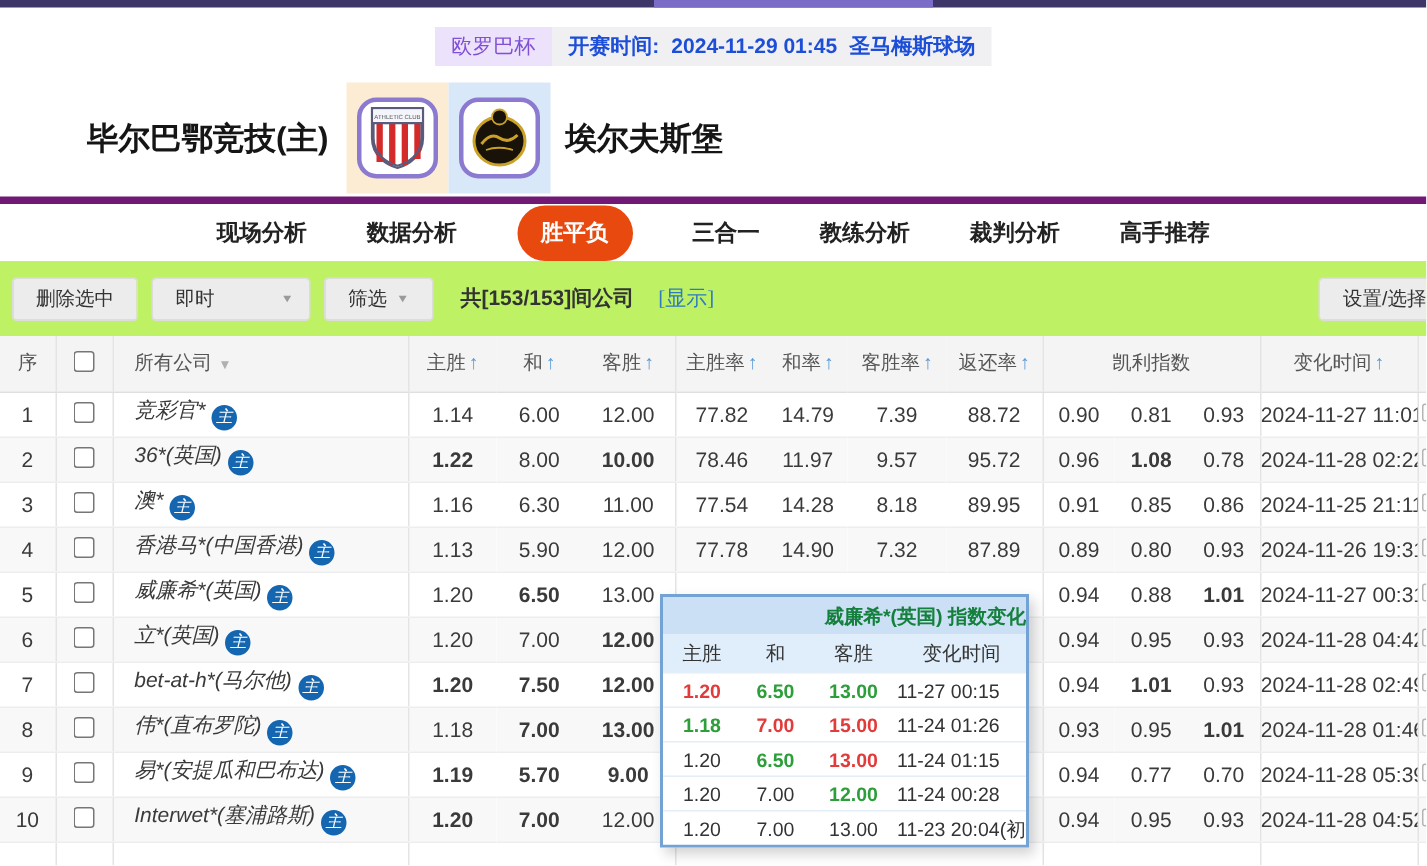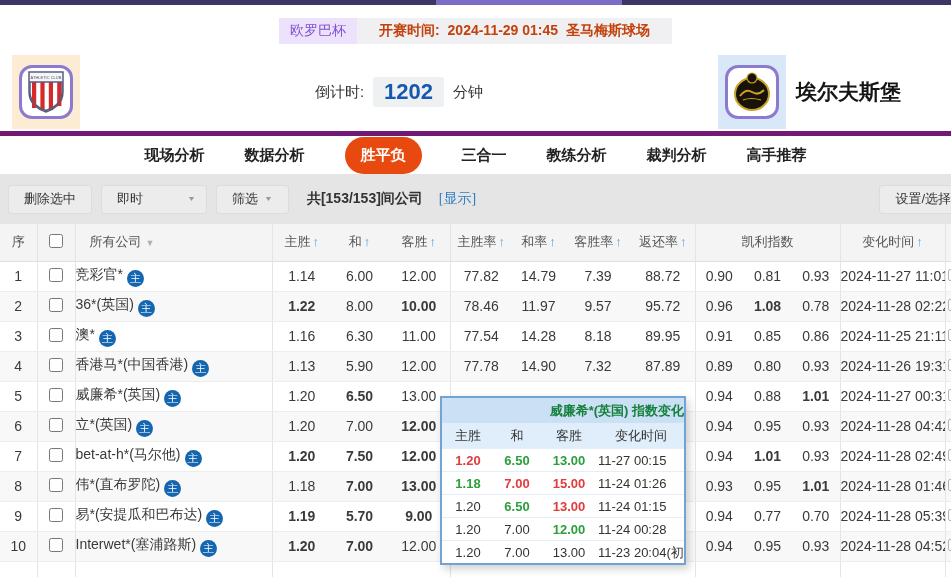--- a/index.html
+++ b/index.html
@@ -7,59 +7,59 @@
   .page { width:951px; height:577px; position:relative; overflow:hidden; background:#fff;
           font-family:"Liberation Sans","DejaVu Sans",sans-serif; color:#333; }
 
   
   .topbar { height:5px; background:#3d3666; position:relative; }
   .topbar-thumb { position:absolute; left:436px; top:0; width:186px; height:5px; background:#7b6cc7; }
 
   
   .badge-row { display:flex; justify-content:center; padding-top:13px; }
   .league-badge { background:#ece2fb; color:#8050d5; font-size:14px; padding:4px 11px; }
-  .kickoff-chip { background:#f0f0f2; color:#c2410c; font-weight:bold; font-size:14px; padding:4px 22px; display:flex; gap:8px; }
+  .kickoff-chip { background:#f0f0f2; color:#1d4ed8; font-weight:bold; font-size:14px; padding:4px 11px; display:flex; gap:8px; }
   .teams-row { display:flex; align-items:center; margin-top:9px; height:78px; }
   .team-name { font-size:21px; font-weight:bold; color:#151515; white-space:nowrap; }
   .home-name { margin-left:58px; }
   .away-name { margin-right:50px; }
   .logo-block { width:68px; height:74px; display:flex; align-items:center; justify-content:center; flex:none; }
   .home-block { background:#fdecd4; margin-left:12px; }
   .away-block { background:#d9e8f8; margin-right:10px; }
   .logo-frame { width:54px; height:54px; background:#fff; border:3px solid #8b7ad0; border-radius:13px;
                 display:flex; align-items:center; justify-content:center; overflow:hidden; }
   .countdown { flex:1; display:flex; align-items:center; justify-content:center; gap:9px; font-size:15px; color:#333; }
   .countdown-value { background:#eef0f2; color:#1558b0; font-weight:bold; font-size:22px; padding:2px 11px; border-radius:3px; }
 
   
   .nav { height:43px; border-top:5px solid #701a75; display:flex; align-items:center; justify-content:center; gap:40px; background:#fff; }
   .nav-item { font-size:15px; font-weight:bold; color:#222; cursor:pointer; white-space:nowrap; }
   .nav-item.active { background:#e8490f; color:#fff; padding:9px 16px; border-radius:20px; }
 
   
-  .toolbar { height:50px; background:#e5e5e5; display:flex; align-items:center; padding:0 8px; gap:9px; position:relative; }
+  .toolbar { height:50px; background:#bef264; display:flex; align-items:center; padding:0 8px; gap:9px; position:relative; }
   .tb-btn { height:29px; background:#ececec; border:1px solid #dcdcdc; border-radius:3px; font-size:13px; color:#333;
             padding:0 15px; display:flex; align-items:center; cursor:pointer; white-space:nowrap; background-clip:padding-box; }
   .tb-select { width:106px; justify-content:space-between; padding:0 10px 0 15px; }
   .caret { color:#9a9a9a; font-size:9px; transform:scaleY(.8); margin-left:6px; }
   .tb-info { margin-left:9px; font-size:14px; color:#333; font-weight:bold; }
   .tb-link { color:#2d7cc1; font-weight:normal; font-size:14px; margin-left:7px; cursor:pointer;font-family:Liberation Serif, serif; }
   .settings-btn { position:absolute; right:-16px; }
 
   
   table.odds { border-collapse:collapse; table-layout:fixed; width:951px; }
   .odds th { height:37px; background:#f4f4f4; color:#555; font-size:13px; font-weight:normal;
              border-bottom:1px solid #dfdfdf; text-align:center; }
   .odds td { height:30px; text-align:center; font-size:14px; color:#3a3a3a; border-bottom:1px solid #ededed;
              background:#fff; overflow:hidden; white-space:nowrap; }
   .odds tr.even td { background:#f8f8f8; }
   .bl { border-left:1px solid #e4e4e4; }
   .sort-up { color:#5b9bd5; font-weight:bold; font-size:13px; margin-left:2px; }
   .hdr-caret { color:#b0b0b0; font-size:9px; margin-left:4px; }
-  .company-cell { text-align:left !important; cursor:pointer; }
+  .company-cell { text-align:left !important; padding-left:14px; cursor:pointer;font-style:italic; }
   .c-r { color:#e23b3b; font-weight:bold; }
   .c-g { color:#2c9e3a; font-weight:bold; }
   .time-cell { font-size:12.5px; }
   .badge-main { display:inline-block; width:17px; height:17px; line-height:17px; border-radius:50%;
                 background:#1566b0; color:#fff; font-size:11px; margin-left:4px; vertical-align:-3px; text-align:center; }
   .odds input[type=checkbox] { width:14px; height:14px; cursor:pointer; }
   .icon-sliver { padding:0; }
   .trend-glyph { display:inline-block; width:12px; height:12px; border:1px solid #b5b5b5; background:#fdfdfd;
                  border-radius:2px; margin-left:2px; }
 
@@ -84,40 +84,36 @@
   <div>
     <div class="badge-row">
       <span class="league-badge">欧罗巴杯</span>
       <span class="kickoff-chip">
         <span>开赛时间:</span>
         <span>2024-11-29 01:45</span>
         <span>圣马梅斯球场</span>
       </span>
     </div>
     <div class="teams-row">
+      <div class="team-name home-name">毕尔巴鄂竞技(主)</div>
       <div class="logo-block home-block">
         <div class="logo-frame">
           <svg width="40" height="44" viewBox="0 0 40 44">
             <path d="M3 2 h34 v20 c0 12 -10 18 -17 20 c-7 -2 -17 -8 -17 -20 z" fill="#fff" stroke="#5a5a7a" stroke-width="1.5"></path>
             <rect x="4" y="3" width="32" height="8" fill="#f4f4fb"></rect>
             <text x="20" y="9" font-size="4" text-anchor="middle" fill="#555">ATHLETIC CLUB</text>
             <g>
               <rect x="6" y="12" width="4.2" height="26" fill="#d42a2a"></rect>
               <rect x="14.4" y="12" width="4.2" height="28" fill="#d42a2a"></rect>
               <rect x="22.8" y="12" width="4.2" height="28" fill="#d42a2a"></rect>
               <rect x="31.2" y="12" width="4.2" height="24" fill="#d42a2a"></rect>
             </g>
             <path d="M4 12 h32 v10 c0 11 -9 16.5 -16 18.5 c-7 -2 -16 -7.5 -16 -18.5 z" fill="none" stroke="#5a5a7a" stroke-width="1.5"></path>
           </svg>
         </div>
-      </div>
-      <div class="countdown">
-        <span>倒计时:</span>
-        <span class="countdown-value">1202</span>
-        <span>分钟</span>
       </div>
       <div class="logo-block away-block">
         <div class="logo-frame">
           <svg width="44" height="44" viewBox="0 0 44 44">
             <ellipse cx="22" cy="24" rx="17" ry="16" fill="#181208" stroke="#c9a227" stroke-width="2"></ellipse>
             <circle cx="22" cy="8" r="5" fill="#181208" stroke="#c9a227" stroke-width="1.2"></circle>
             <path d="M10 26 q6 -8 12 -4 q6 4 12 -2" fill="none" stroke="#c9a227" stroke-width="2"></path>
             <path d="M13 30 q8 -3 18 0" fill="none" stroke="#c9a227" stroke-width="1.2"></path>
           </svg>
         </div>

